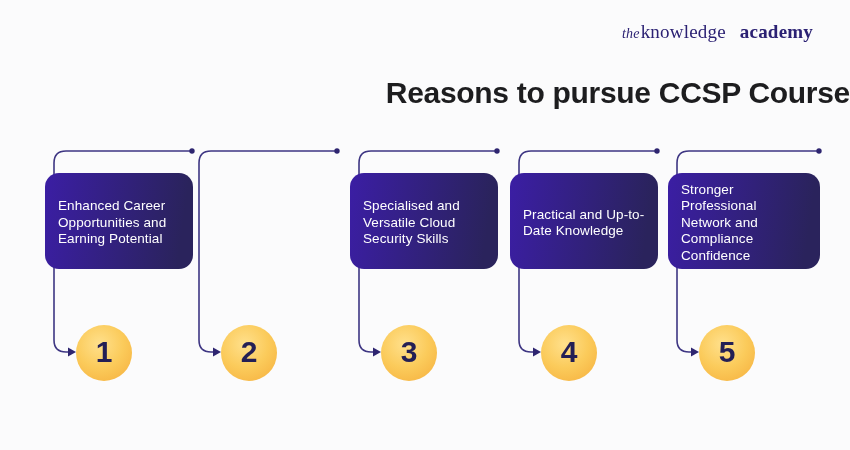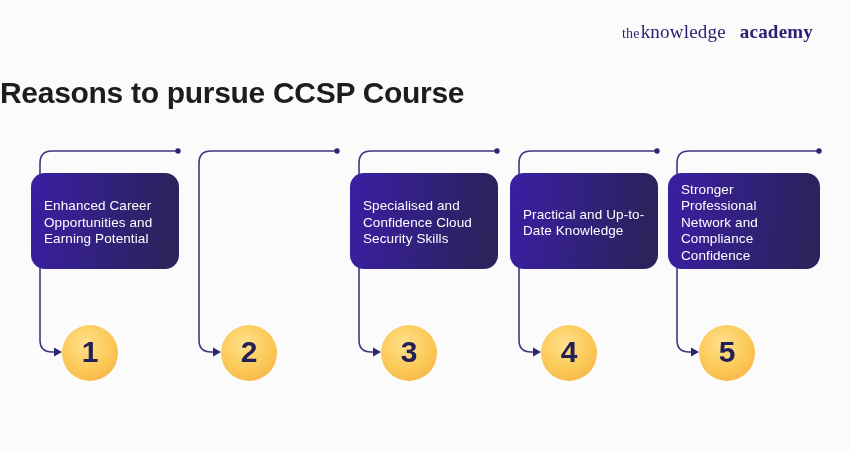--- a/index.html
+++ b/index.html
@@ -16,40 +16,40 @@
   .logo {
     position: absolute;
     top: 21px;
     right: 37px;
     font-family: "Liberation Serif", serif;
     color: #2B2173;
     font-size: 19px;
     letter-spacing: 0.2px;
     white-space: nowrap;
   }
-  .logo .the { font-size: 14px; margin-right: 1px; }
+  .logo .the { font-style: italic; font-size: 14px; margin-right: 1px; }
   .logo .knowledge { font-weight: 400; text-align: center; }
   .logo .academy { font-weight: 700; margin-left: 14px; }
 
   
   .title {
     position: absolute;
     top: 76px;
     left: 0;
     width: 100%;
-    text-align: left;
+    text-align: right;
     font-size: 30px;
     font-weight: 700;
     letter-spacing: -0.3px;
     color: #1D1D1F;
   }
 
   
   .col { position: absolute; top: 144px; width: 162px; height: 242px; }
-  .col-1 { left: 31px; }
+  .col-1 { left: 45px; }
   .col-2 { left: 190px; }
   .col-3 { left: 350px; }
   .col-4 { left: 510px; }
   .col-5 { left: 668px; }
 
   .connector { position: absolute; left: 0; top: 0; z-index: 1; }
 
   .card {
     position: absolute;
     left: 0;
@@ -128,21 +128,21 @@
     </div>
   </div>
 
   <div class="col col-3">
     <svg class="connector" width="162" height="222" viewBox="0 0 162 222">
       <path d="M 147 7 H 21 Q 9 7 9 19 V 196 Q 9 208 21 208 H 23" fill="none" stroke="#3E3683" stroke-width="1.6"></path>
       <circle cx="147" cy="7" r="2.7" fill="#2E2570"></circle>
       <polygon points="23,203.6 31,208 23,212.4" fill="#2E2570"></polygon>
     </svg>
     <div class="card">
-      <p>Specialised and Confidence Cloud Security Skills</p>
+      <p>Specialised and Versatile Cloud Security Skills</p>
     </div>
     <div class="step-circle">
       <span>3</span>
     </div>
   </div>
 
   <div class="col col-4">
     <svg class="connector" width="162" height="222" viewBox="0 0 162 222">
       <path d="M 147 7 H 21 Q 9 7 9 19 V 196 Q 9 208 21 208 H 23" fill="none" stroke="#3E3683" stroke-width="1.6"></path>
       <circle cx="147" cy="7" r="2.7" fill="#2E2570"></circle>

